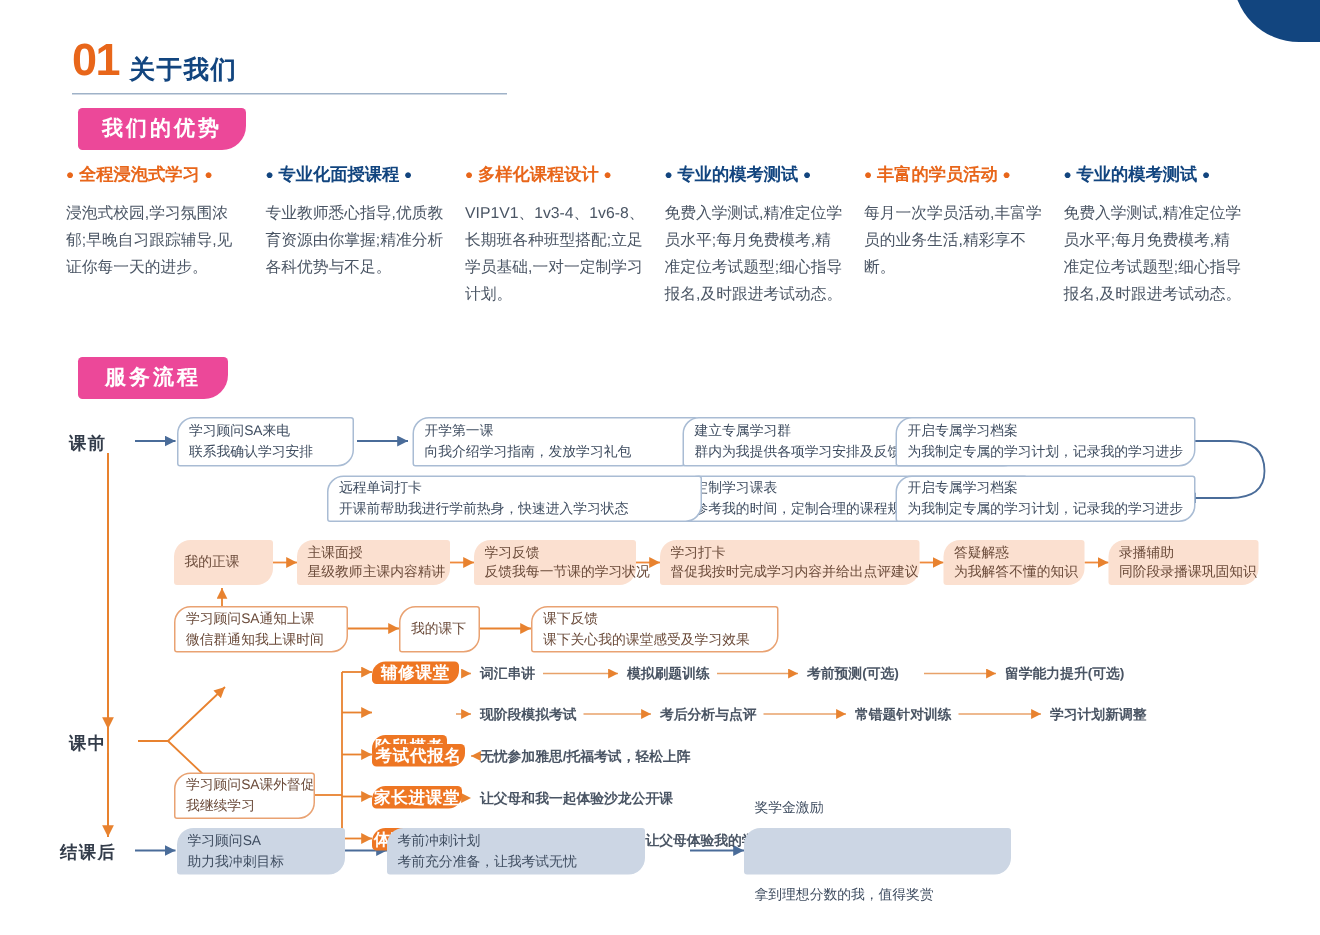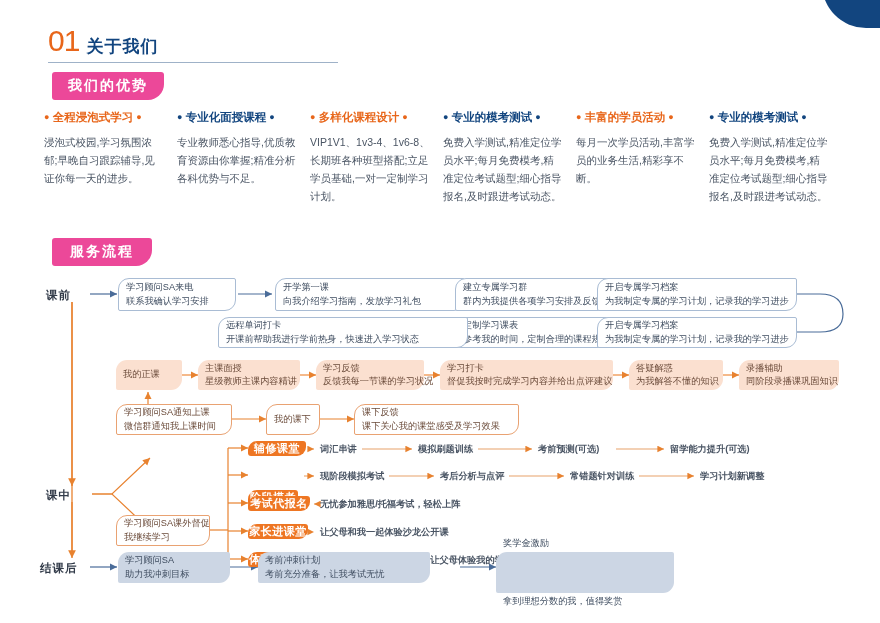--- a/index.html
+++ b/index.html
@@ -11,21 +11,21 @@
   }
   
   .corner-deco{
     position:absolute;top:-16px;right:0;width:58px;height:44px;
     background:#12457f;
     border-bottom-left-radius:46px;
   }
   
   .sec-head{position:absolute;left:48px;top:26px;display:flex;align-items:flex-end;}
   .sec-num{
-    font-size:30px;font-weight:normal;color:#e8661a;line-height:1;
+    font-size:30px;font-weight:bold;color:#e8661a;line-height:1;
     letter-spacing:-1px;
   }
   .sec-title{
     font-size:17px;font-weight:bold;color:#12457f;line-height:1;
     margin-left:7px;margin-bottom:1px;letter-spacing:1px;
   }
   .head-rule{
     position:absolute;left:48px;top:62px;width:290px;height:1px;background:#9fb2c8;
   }
   
@@ -291,17 +291,17 @@
     <div class="tag" style="left: 248px; top: 290px; width: 60px; height: 15px;">体验我的课</div>
     <div class="sub-text" style="left: 320px; top: 292px;">发送我的课堂视频给家长，让父母体验我的学习氛围，见证我的学习成长</div>
     <div class="node n-blue-fill" style="left: 118px; top: 290px; width: 112px; height: 31px;">
       <div class="l">学习顾问SA</div>
       <div class="l">助力我冲刺目标</div>
     </div>
     <div class="node n-blue-fill" style="left: 258px; top: 290px; width: 172px; height: 31px;">
       <div class="l">考前冲刺计划</div>
       <div class="l">考前充分准备，让我考试无忧</div>
     </div>
-    <div class="node n-blue-fill" style="left: 496px; top: 290px; width: 178px; height: 41px; gap: 45px;">
+    <div class="node n-blue-fill" style="left: 496px; top: 290px; width: 178px; height: 31px; gap: 45px;">
       <div class="l">奖学金激励</div>
       <div class="l">拿到理想分数的我，值得奖赏</div>
     </div>
   </div>
 
 </body></html>

